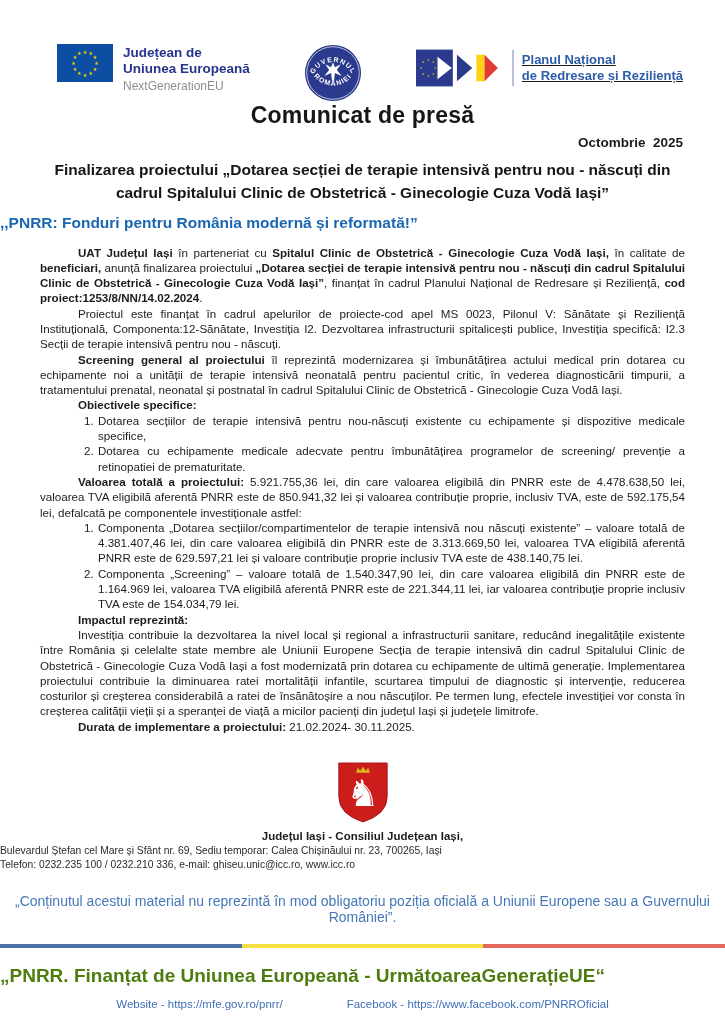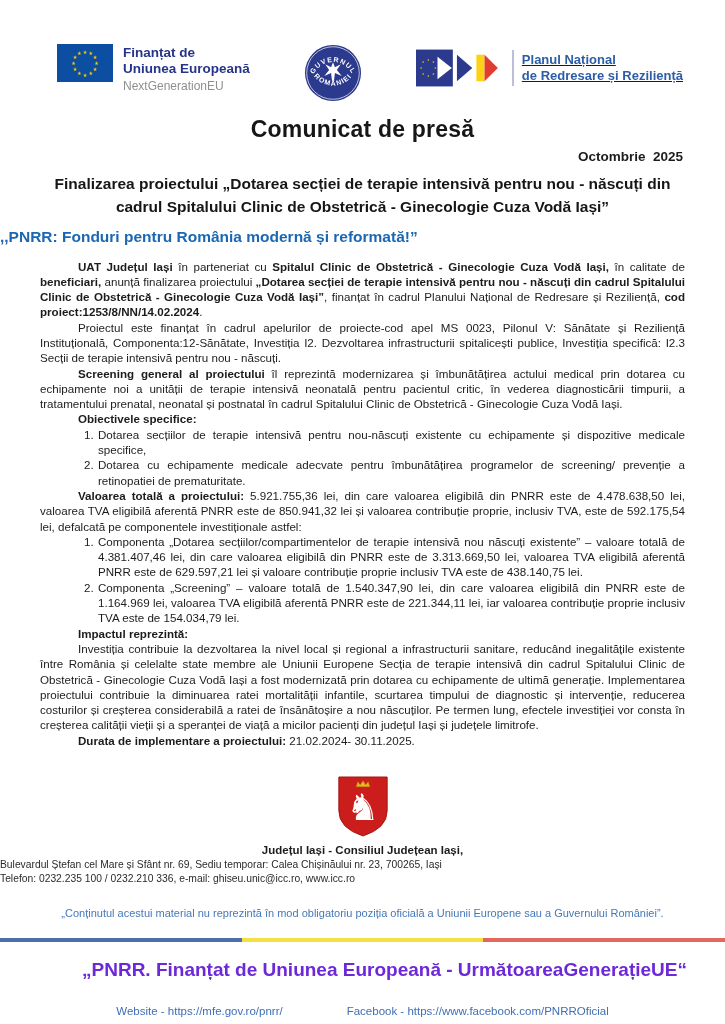--- a/index.html
+++ b/index.html
@@ -14,45 +14,45 @@
   .eu-block{display:flex;align-items:flex-start;gap:10px;}
   .eu-text{display:flex;flex-direction:column;line-height:1.2;padding-top:1px;}
   .eu-text .l1,.eu-text .l2{font-weight:bold;color:#26348b;font-size:13.5px;}
   .eu-text .l3{color:#8f8f8f;font-size:12px;margin-top:2px;}
   .pnrr-block{display:flex;align-items:center;gap:8px;padding-top:4px;}
   .pnrr-sep{width:2px;height:36px;background:#b9bfd6;}
   .pnrr-text{display:flex;flex-direction:column;line-height:1.25;text-decoration:underline;}
   .pnrr-text span{font-weight:bold;color:#2d5ca8;font-size:13px;}
   
   .doc-title{text-align:center;font-weight:bold;font-size:23px;color:#161616;
-             margin-top:14px;letter-spacing:.2px;}
+             margin-top:0;letter-spacing:.2px;}
   .date{text-align:right;font-weight:bold;font-size:13.5px;padding-right:42px;
         margin-top:6px;white-space:pre;}
   .ptitle{text-align:center;font-weight:bold;font-size:15.5px;line-height:1.5;
           margin-top:8px;color:#161616;}
   .slogan{font-weight:bold;font-size:15.5px;color:#1b67b3;
           margin-top:9px;}
   
   .bodytxt{padding:0 40px;margin-top:13px;font-size:11.6px;line-height:15.3px;
            text-align:justify;}
   .bodytxt p{margin:0;text-indent:38px;}
   .bodytxt .b{font-weight:bold;}
   .bodytxt .hline{font-weight:bold;text-indent:38px;margin:0;text-align:left;}
   ol.doclist{margin:0;padding-left:57px;}
   ol.doclist li{text-align:justify;padding-left:1px;}
   
   .arms{display:flex;justify-content:center;margin-top:26px;}
   .org{text-align:center;font-weight:bold;font-size:11.5px;margin-top:6px;}
   .addr{text-align:left;font-size:10.3px;line-height:13.5px;margin-top:2px;color:#2a2a2a;}
-  .disc{text-align:center;font-size:11px;color:#4678b8;margin-top:22px;}
+  .disc{text-align:center;font-size:14px;color:#4678b8;margin-top:22px;}
   .tricolor{display:flex;height:4px;margin-top:19px;}
   .tricolor span{flex:1;}
   .tc-b{background:#4c6fa8;} .tc-y{background:#f5e042;} .tc-r{background:#e2675c;}
-  .banner{text-align:center;font-weight:bold;font-size:19px;color:#6d28d9;margin-top:17px;margin-left:44px;}
-  .links{display:flex;justify-content:center;gap:64px;margin-top:24px;
+  .banner{font-weight:bold;font-size:19px;color:#4d7c0f;margin-top:17px;}
+  .links{display:flex;justify-content:center;gap:64px;margin-top:11px;
          font-size:11.5px;color:#3f6fb5;}
   .links a{color:#3f6fb5;text-decoration:none;cursor:pointer;}
 </style>
 </head>
 <body>
 
 <div class="page">
 
   <div class="hdr">
 
@@ -68,21 +68,21 @@
             <text x="33.75" y="31">★</text>
           <text x="28" y="32.5">★</text>
             <text x="22.25" y="31">★</text>
           <text x="18.04" y="26.75">★</text>
             <text x="16.5" y="21">★</text>
           <text x="18.04" y="15.25">★</text>
             <text x="22.25" y="11">★</text>
         </g>
       </svg>
       <div class="eu-text">
-        <span class="l1">Finanțat de</span>
+        <span class="l1">Județean de</span>
         <span class="l2">Uniunea Europeană</span>
         <span class="l3">NextGenerationEU</span>
       </div>
     </div>
 
     <svg width="58" height="58" viewBox="0 0 60 60">
       <defs>
         <path id="arcTop" d="M 9,34 A 22,22 0 0 1 51,34"></path>
         <path id="arcBot" d="M 7,27 A 24.5,24.5 0 0 0 53,27"></path>
       </defs>

